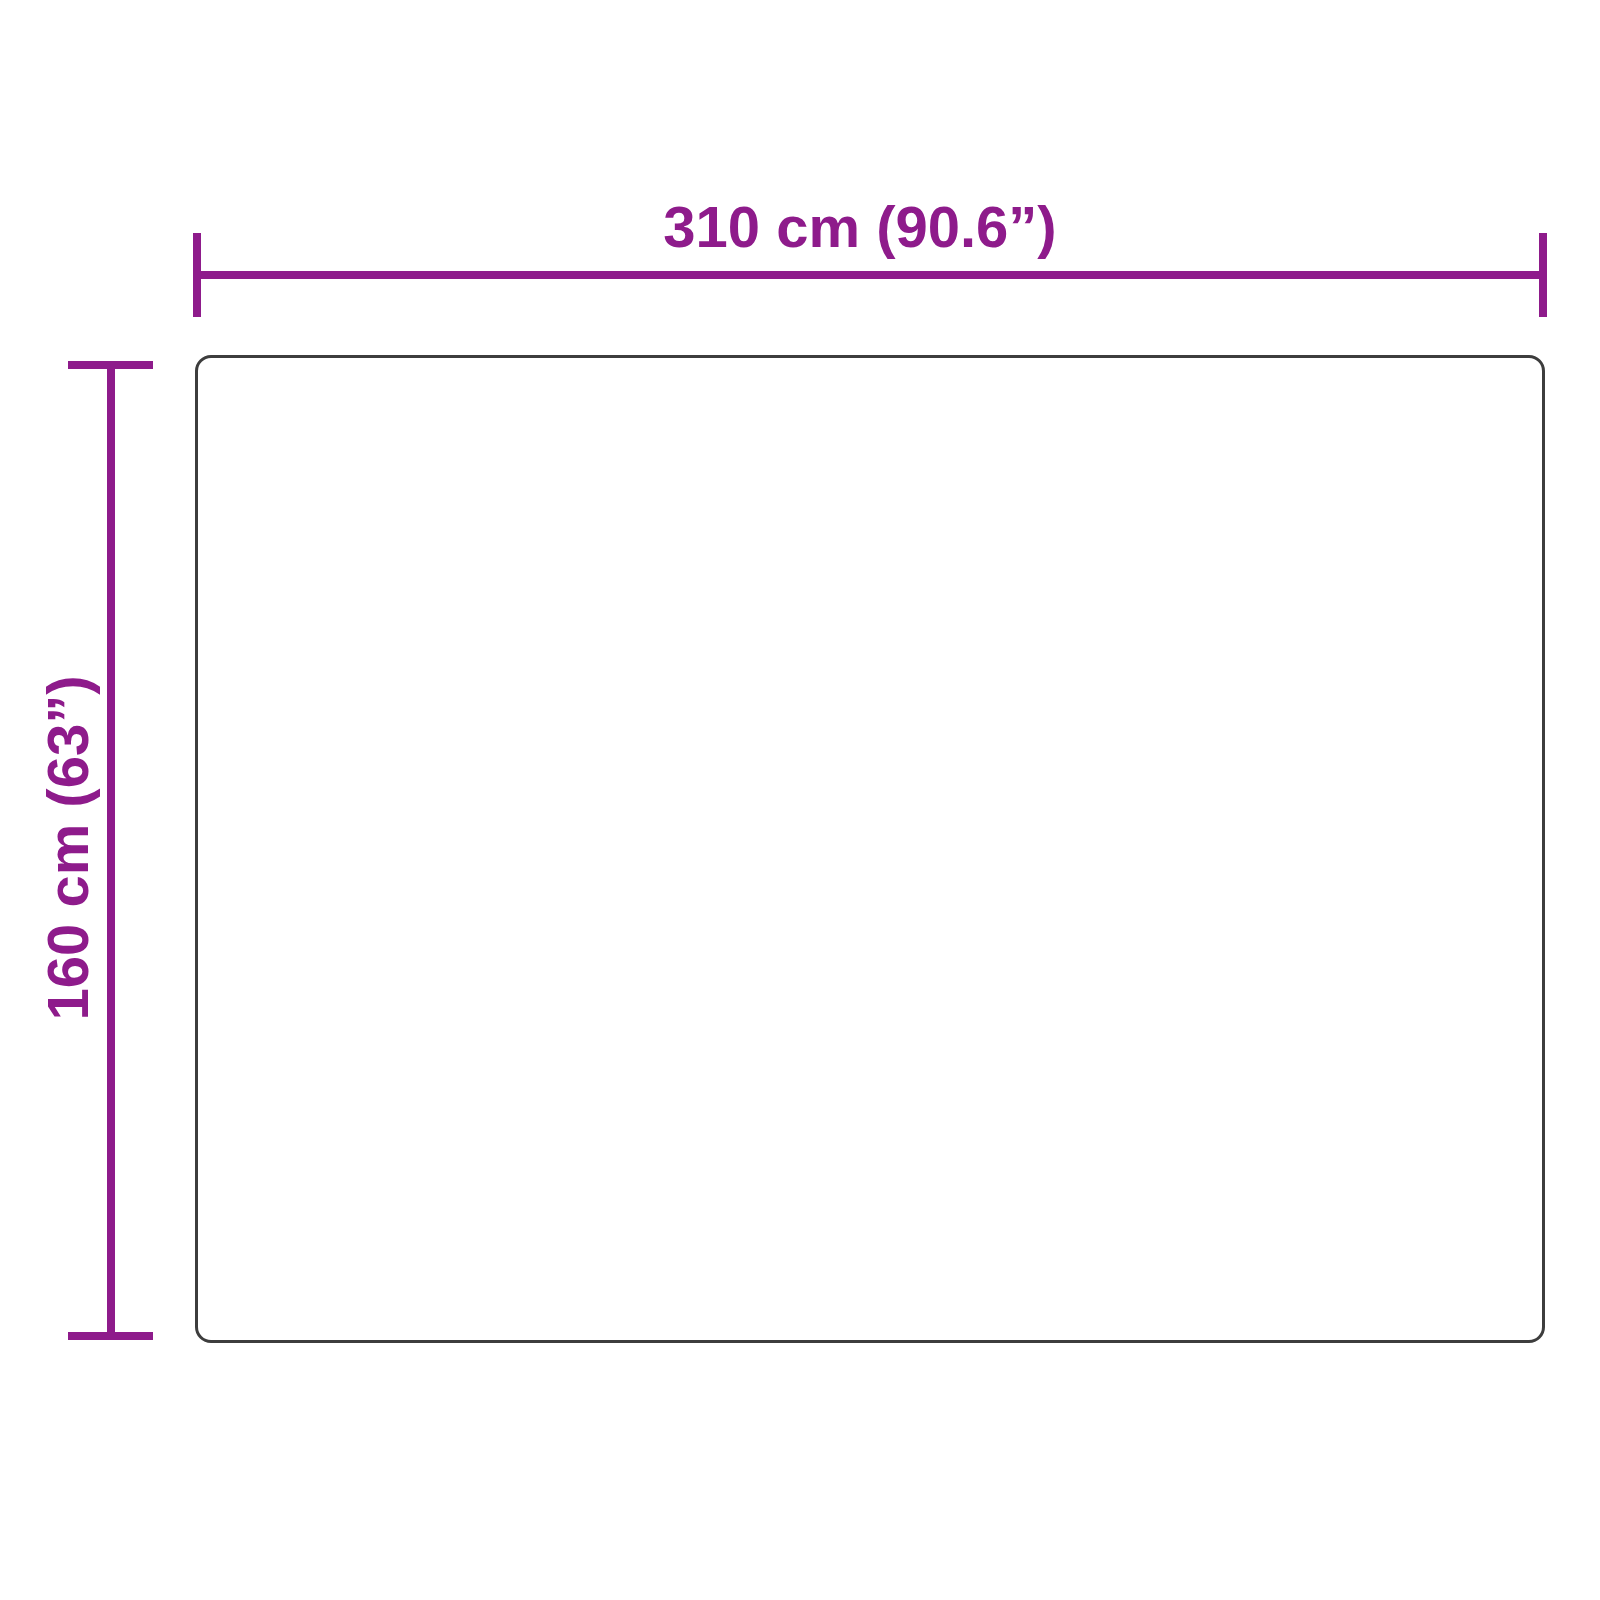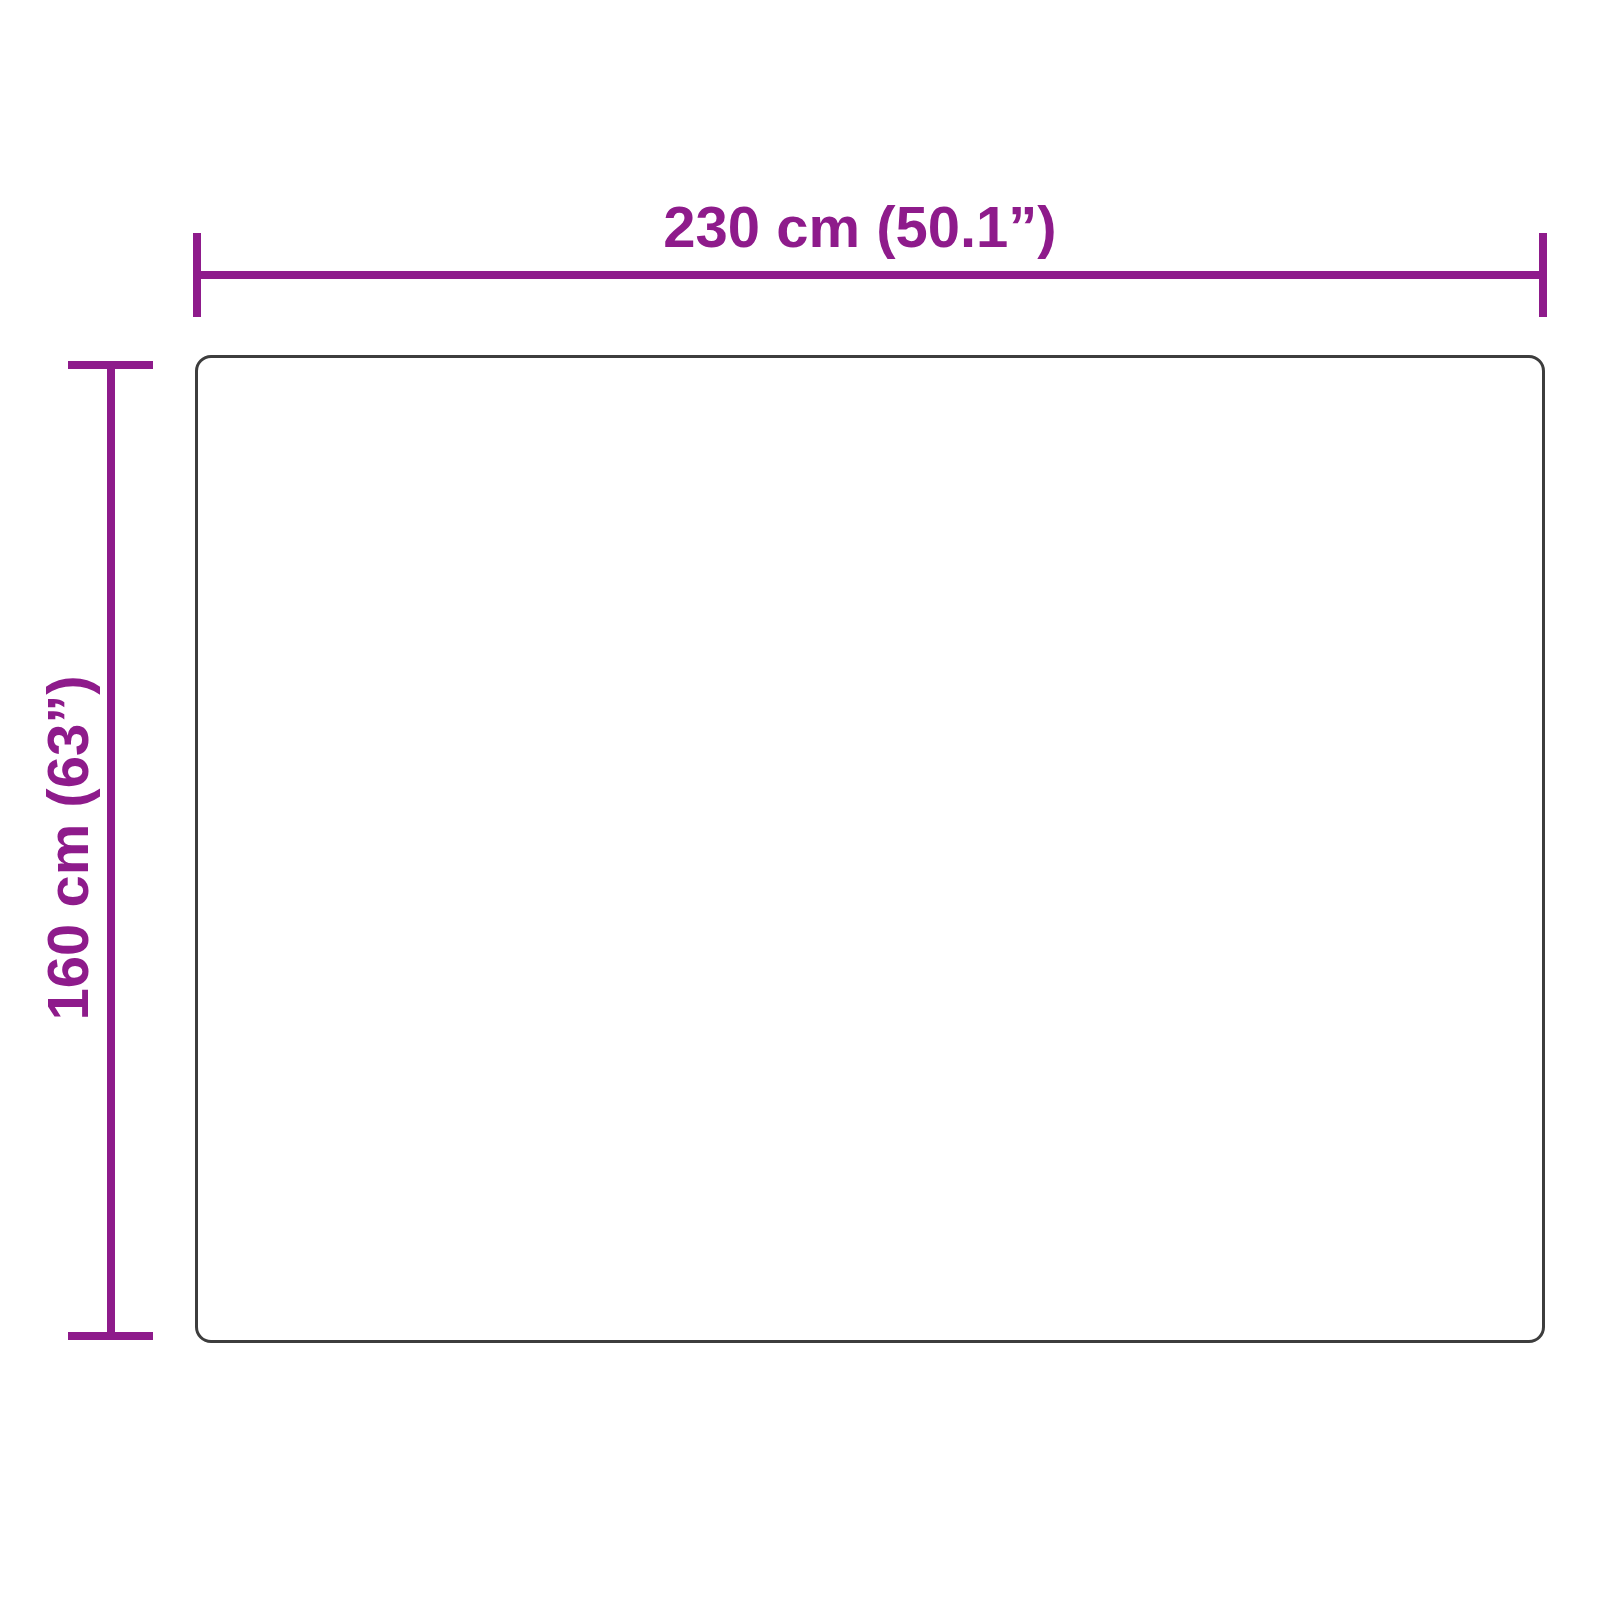--- a/index.html
+++ b/index.html
@@ -70,21 +70,21 @@
     border: 3px solid var(--outline, #3D3D3D);
     border-radius: 16px;
     background: transparent;
   }
 </style>
 </head>
 <body>
 
 <div class="canvas">
 
-  <div class="dim-label width-label">230 cm (50.1”)</div>
+  <div class="dim-label width-label">310 cm (90.6”)</div>
   <div class="h-line"></div>
   <div class="h-tick left"></div>
   <div class="h-tick right"></div>
 
   <div class="dim-label height-label">160 cm (63”)</div>
   <div class="v-line"></div>
   <div class="v-tick top"></div>
   <div class="v-tick bottom"></div>
 
   <div class="outline-rect"></div>

